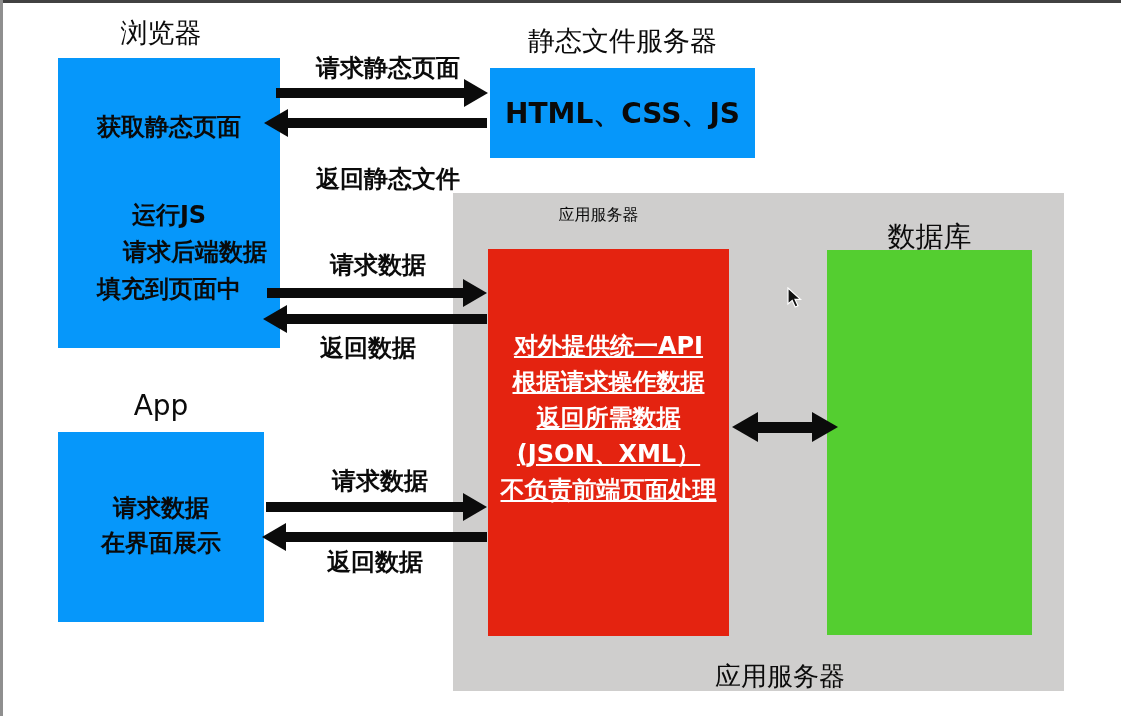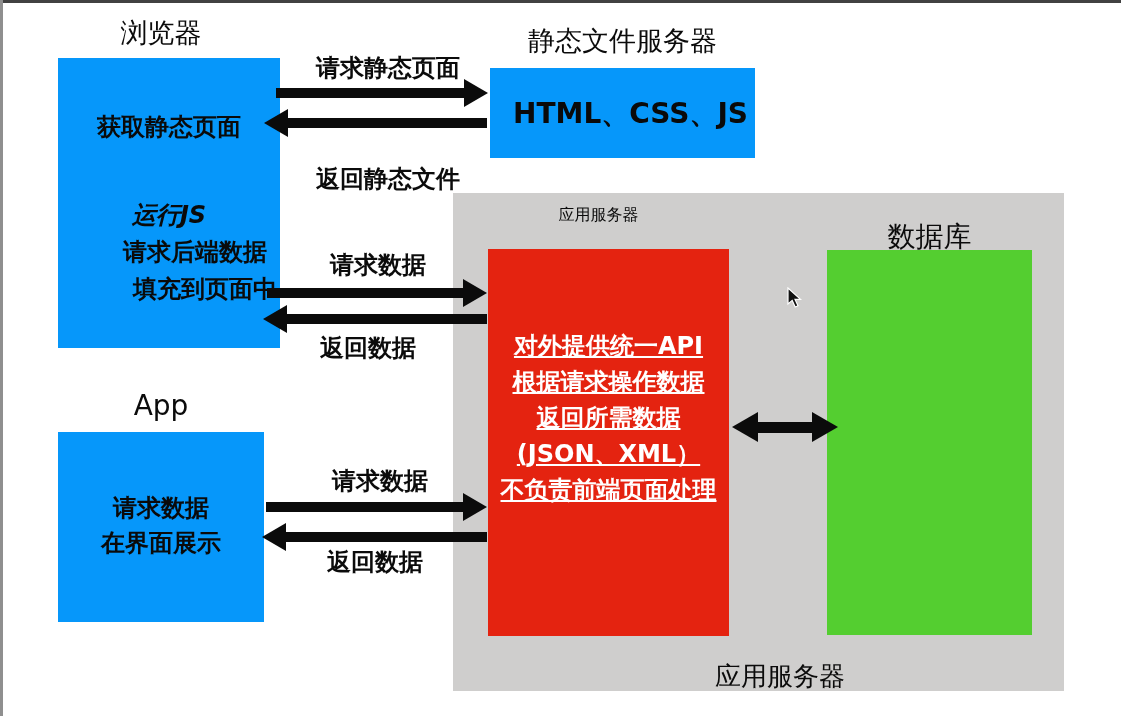--- a/index.html
+++ b/index.html
@@ -37,38 +37,38 @@
   .head-right-lg { border-top:15px solid transparent; border-bottom:15px solid transparent; border-left:26px solid #0b0b0b; }
   .head-left-lg  { border-top:15px solid transparent; border-bottom:15px solid transparent; border-right:26px solid #0b0b0b; }
 
   .api-text {
     position:absolute; left:0; top:79px; width:100%; text-align:center;
     color:#ffffff; font-weight:bold; font-size:24px; line-height:36px;
     white-space:nowrap;
     text-decoration:underline;
   }
   .static-content {
-    position:absolute; left:8px; top:30px; width:100%; text-align:center;
+    position:absolute; left:0; top:30px; width:100%; text-align:center;
     color:#0a0a0a; font-weight:bold; font-size:28px; line-height:32px;
     white-space:nowrap;
   }
 </style>
 </head>
 <body>
 
 <div class="stage">
   <div class="abs edge-top"></div>
   <div class="abs edge-left"></div>
 
   <div class="title" style="left:58px; top:18px; width:206px; font-size:27px;">浏览器</div>
   <div class="box blue-box" style="left:58px; top:58px; width:206px; height:290px;padding-left:16px;">
     <div class="box-line" style="top:55px;">获取静态页面</div>
-    <div class="box-line" style="top:143px;font-style:italic;">运行JS</div>
+    <div class="box-line" style="top:143px;">运行JS</div>
     <div class="box-line" style="top:180px;margin-left:26px;">请求后端数据</div>
-    <div class="box-line" style="top:217px;margin-left:36px;">填充到页面中</div>
+    <div class="box-line" style="top:217px;">填充到页面中</div>
   </div>
 
   <div class="title" style="left:490px; top:26px; width:265px; font-size:27px;">静态文件服务器</div>
   <div class="box blue-box" style="left:490px; top:68px; width:265px; height:90px;">
     <div class="static-content">HTML、CSS、JS</div>
   </div>
 
   <div class="arrow-label" style="left:283px; top:54px; width:210px;">请求静态页面</div>
   <div>
     <div class="shaft" style="left:276px; top:88px; width:188px; height:10px;"></div>

